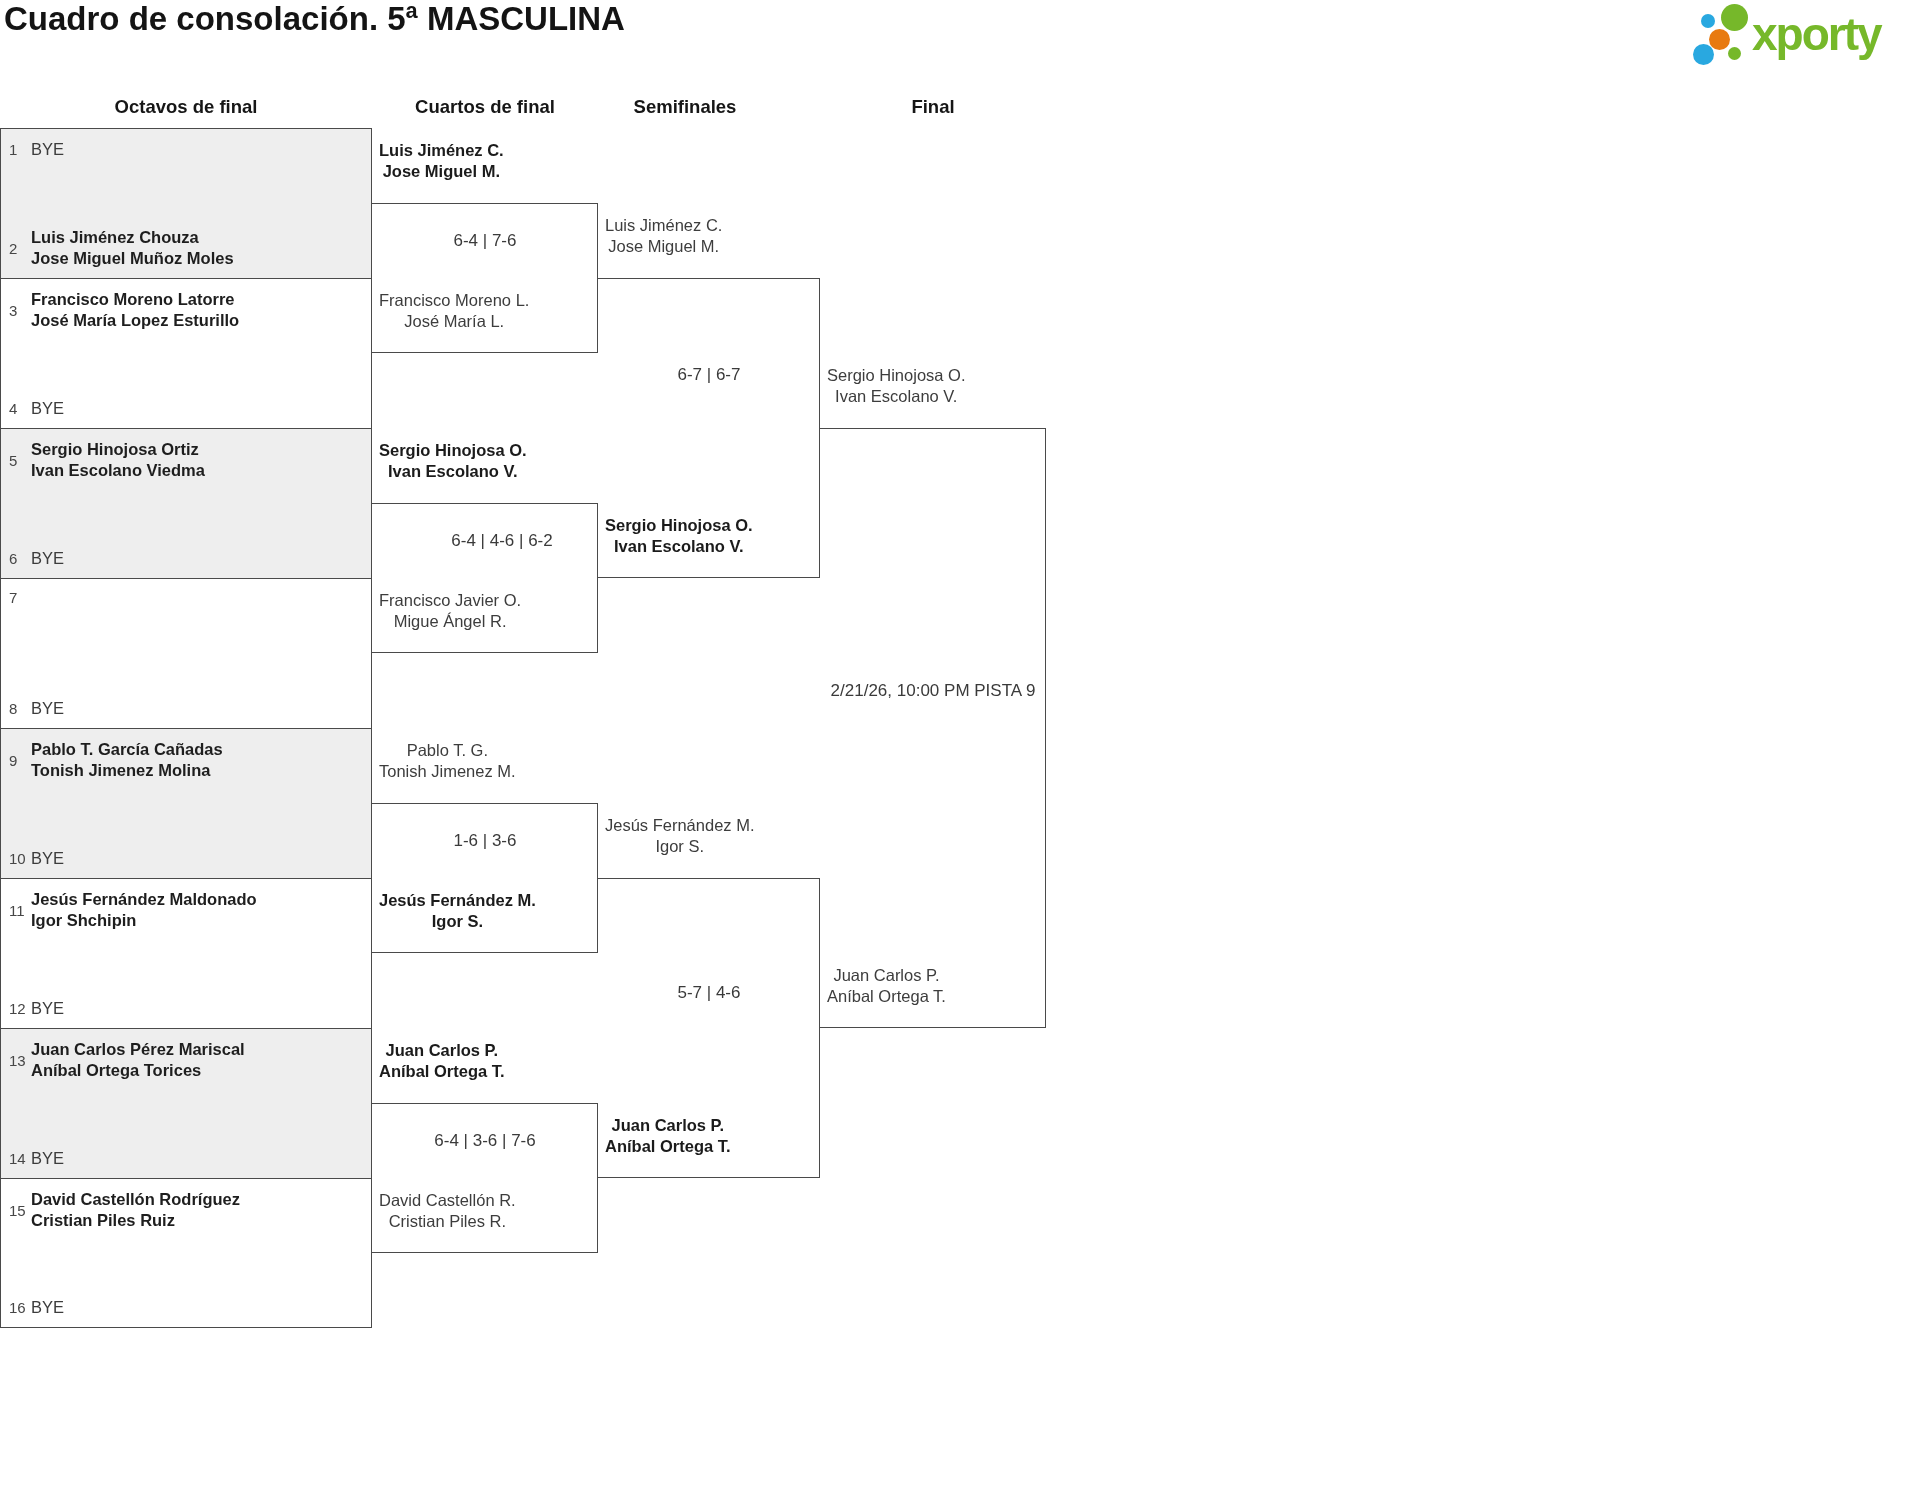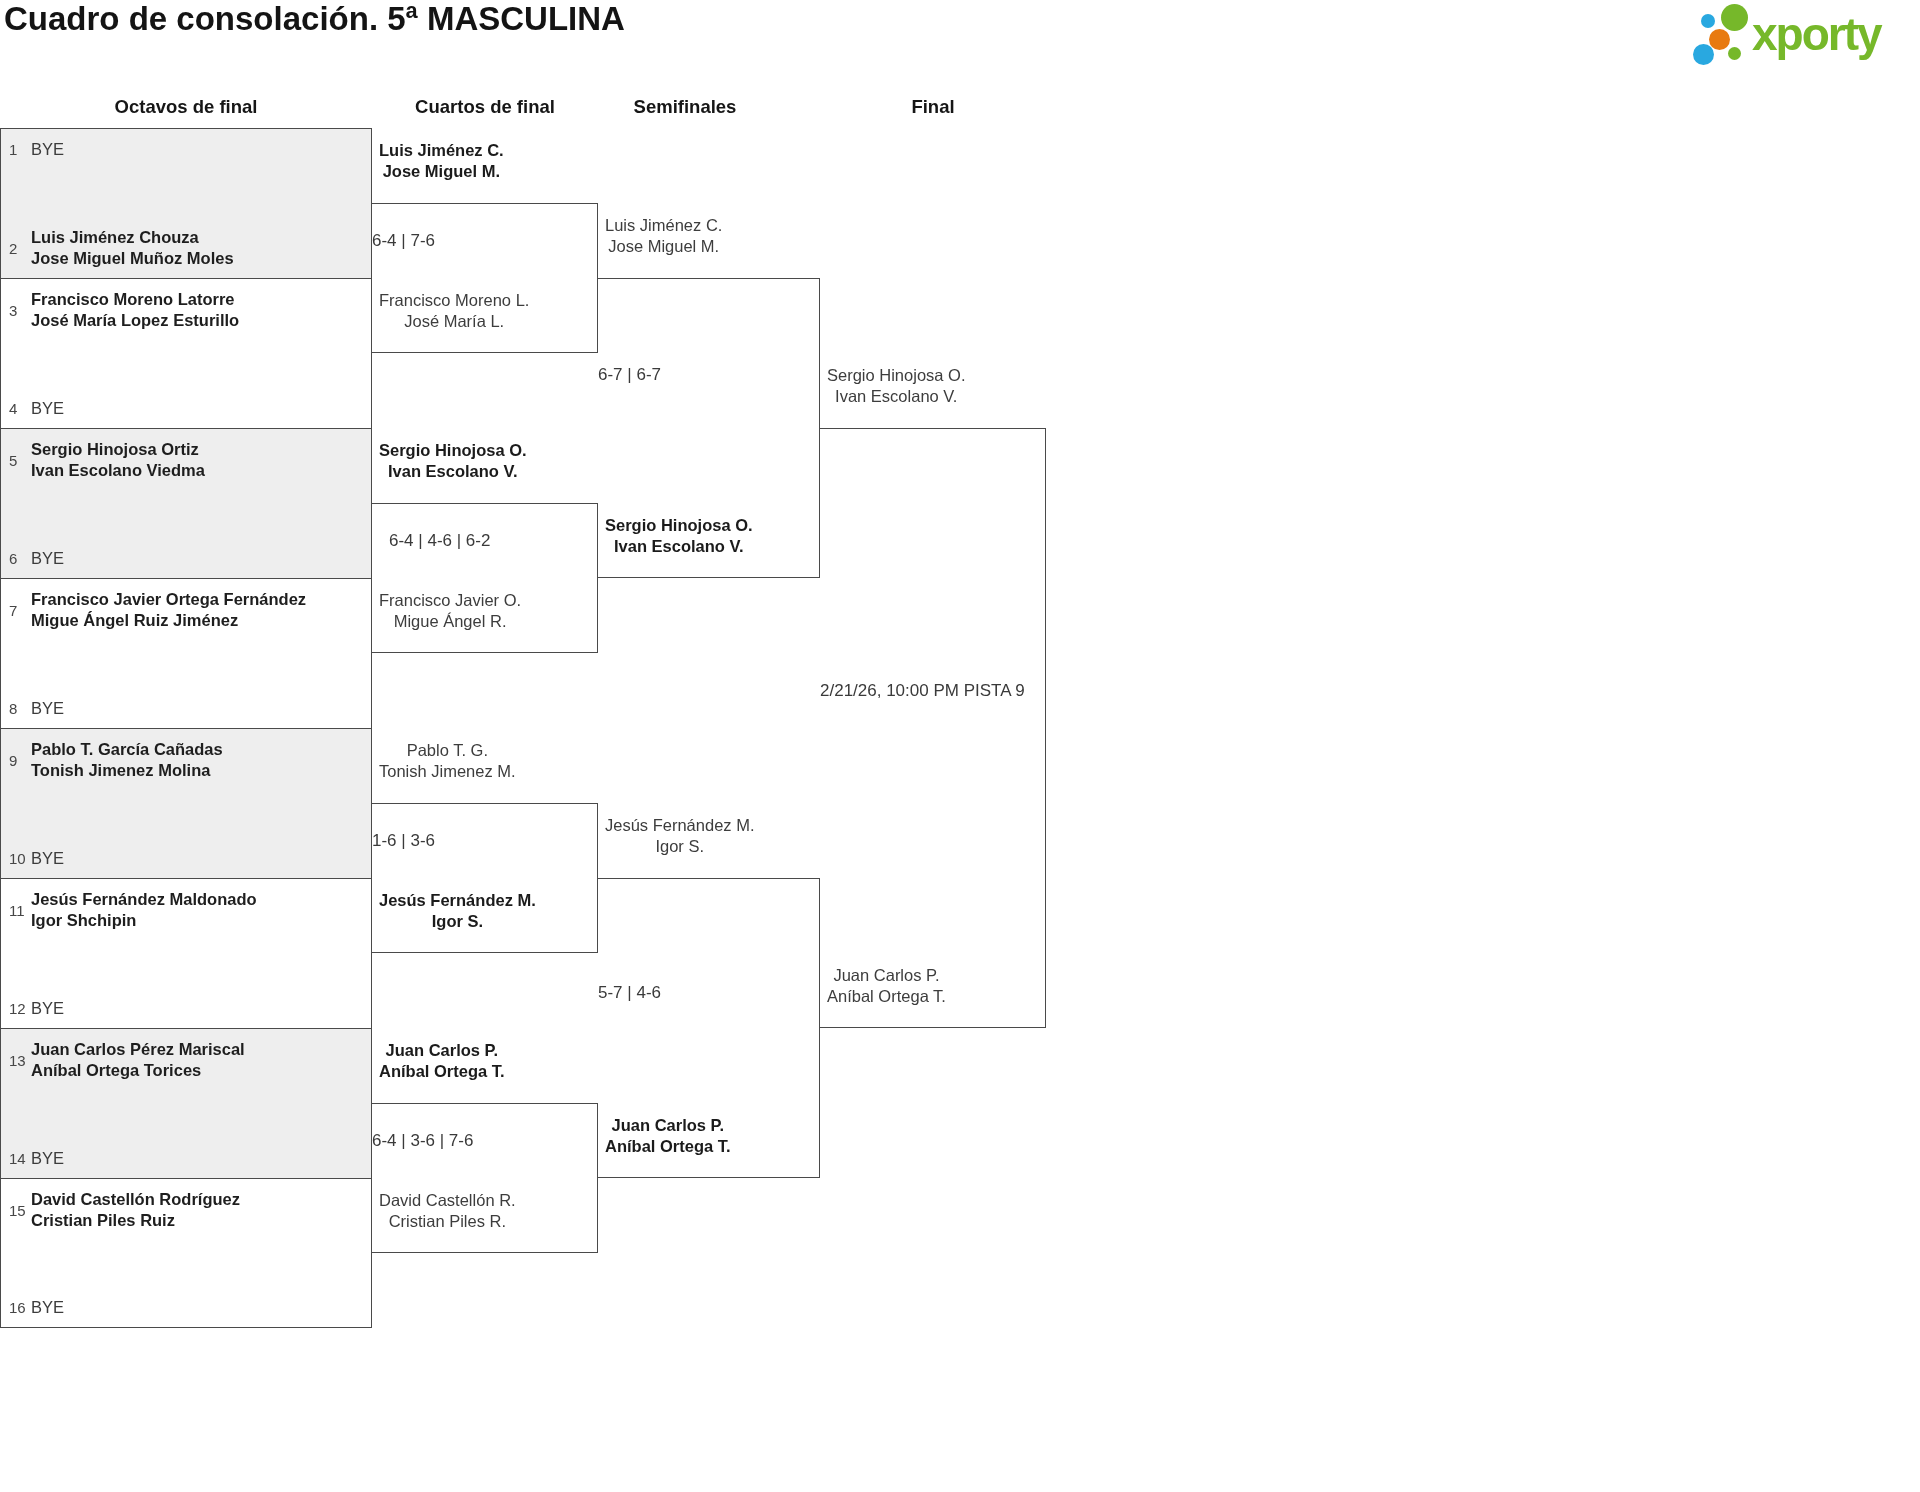--- a/index.html
+++ b/index.html
@@ -33,21 +33,21 @@
   .names.strong{font-weight:700;color:#1e1e1e;}
   .names.bye{font-weight:400;color:#3c3c3c;}
   .names span{display:block;}
 
   
   .adv{position:absolute;font-size:16.5px;line-height:21px;color:#3d3d3d;font-weight:400;text-align:center;}
   .adv.winner{font-weight:700;color:#1b1b1b;}
   .adv span{display:block;}
 
   
-  .score{position:absolute;font-size:17px;line-height:21px;color:#3a3a3a;}
+  .score{position:absolute;font-size:17px;line-height:21px;color:#3a3a3a;text-align:center;}
 </style>
 </head>
 <body>
 
 <div class="page">
 
   <div class="title-block">
     <div class="title-line">Cuadro de consolación. 5ª MASCULINA</div>
   </div>
 
@@ -109,24 +109,20 @@
       <span class="seed">6</span>
       <div class="names bye">
           <span>BYE</span>
         </div>
     </div>
   </div>
 
   <div class="box r1" style="top:578px;">
     <div class="slot">
       <span class="seed">7</span>
-      <div class="names strong">
-        <span>Francisco Javier Ortega Fernández</span>
-          <span>Migue Ángel Ruiz Jiménez</span>
-      </div>
     </div>
     <div class="slot">
       <span class="seed">8</span>
       <div class="names bye">
           <span>BYE</span>
         </div>
     </div>
   </div>
 
   <div class="box r1 shaded" style="top:728px;">

